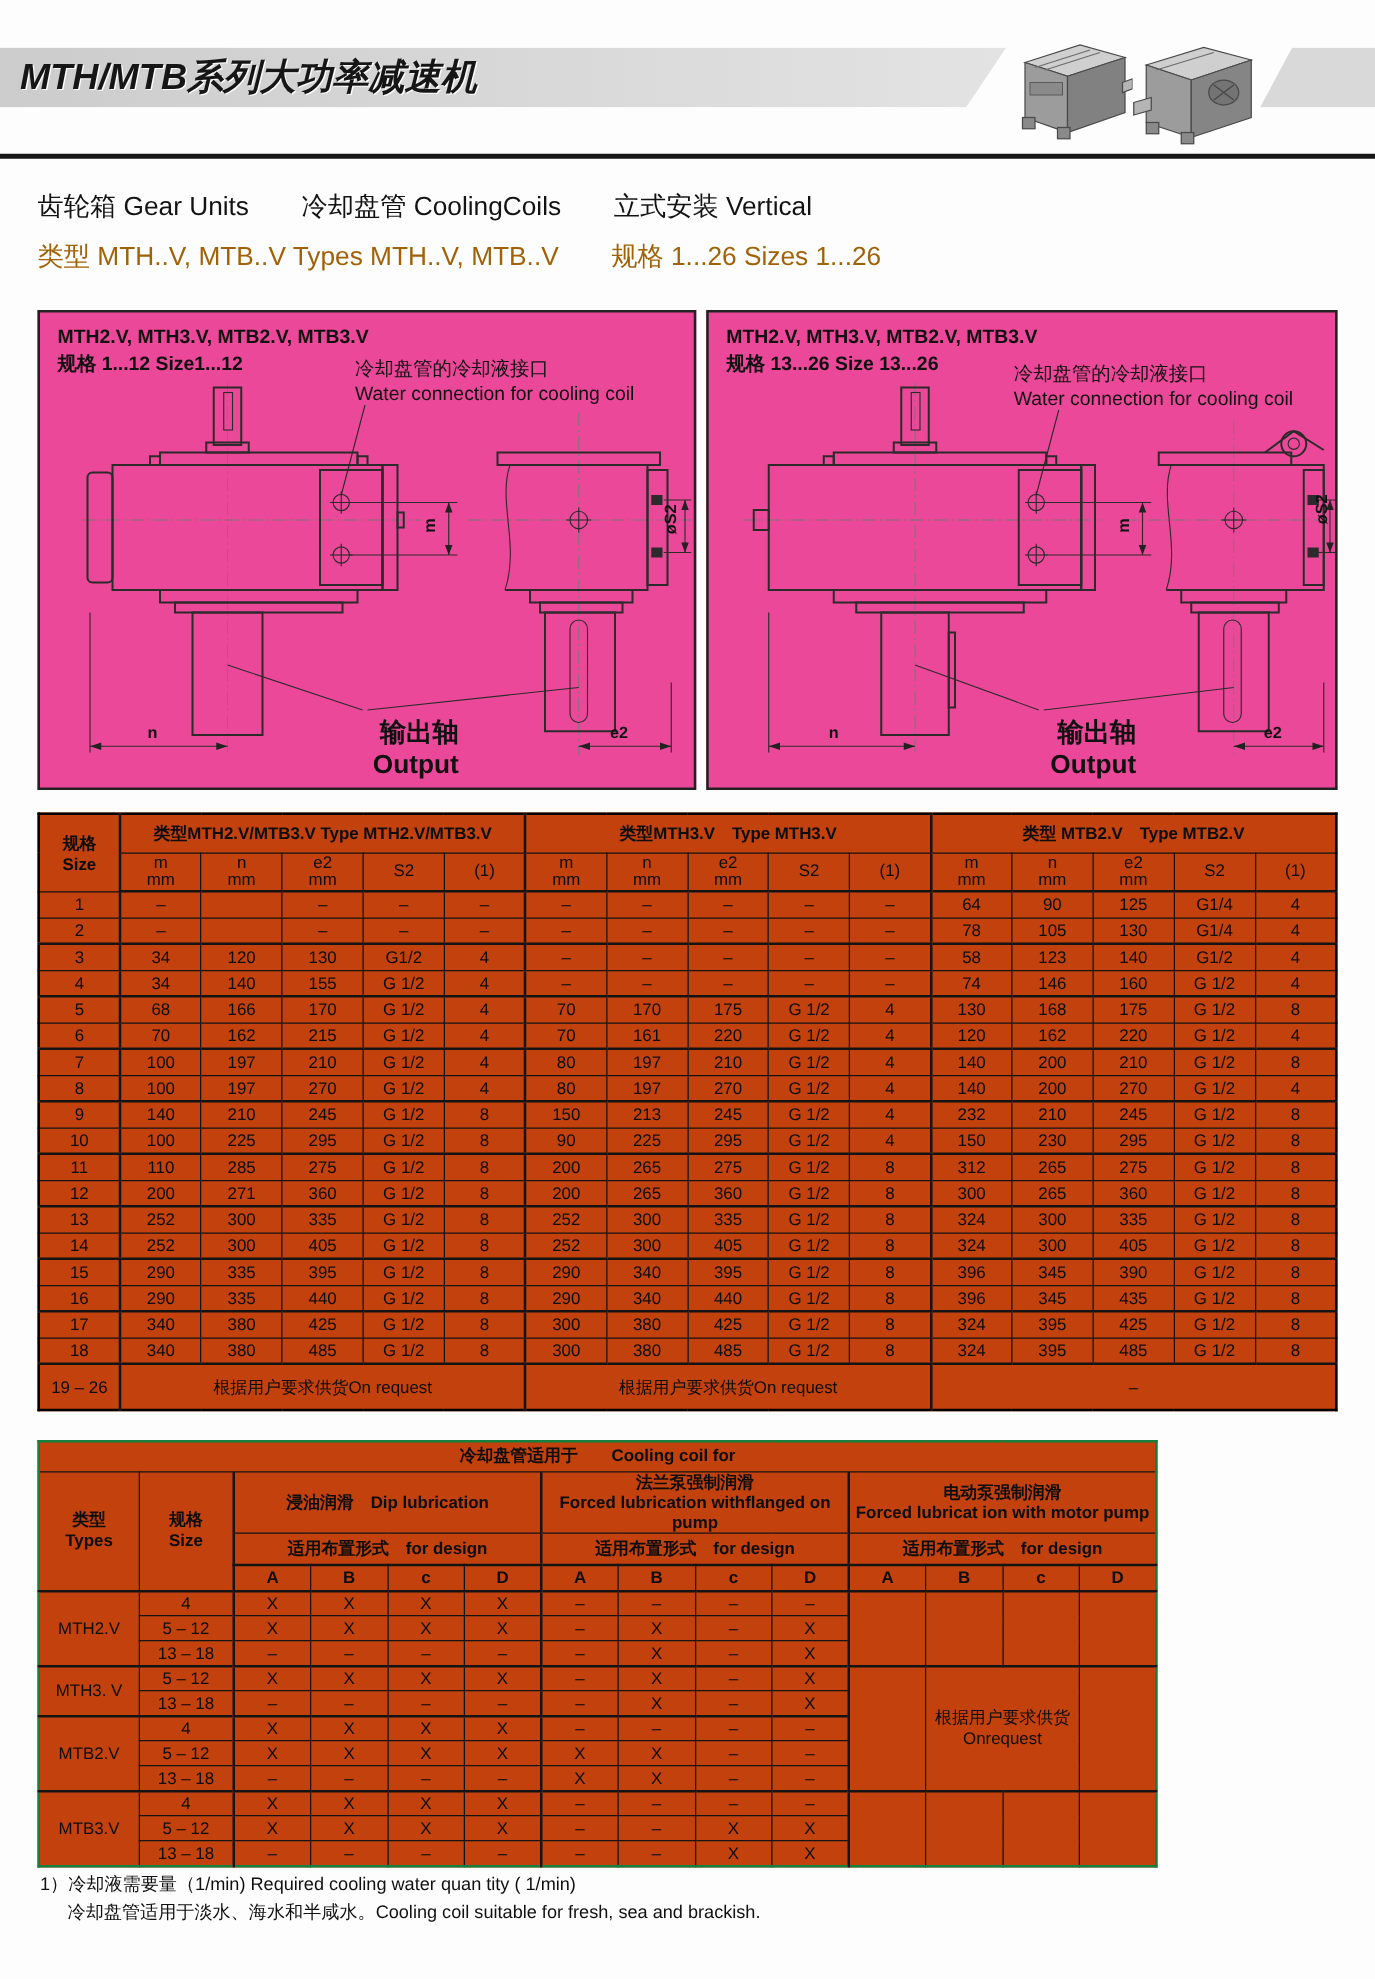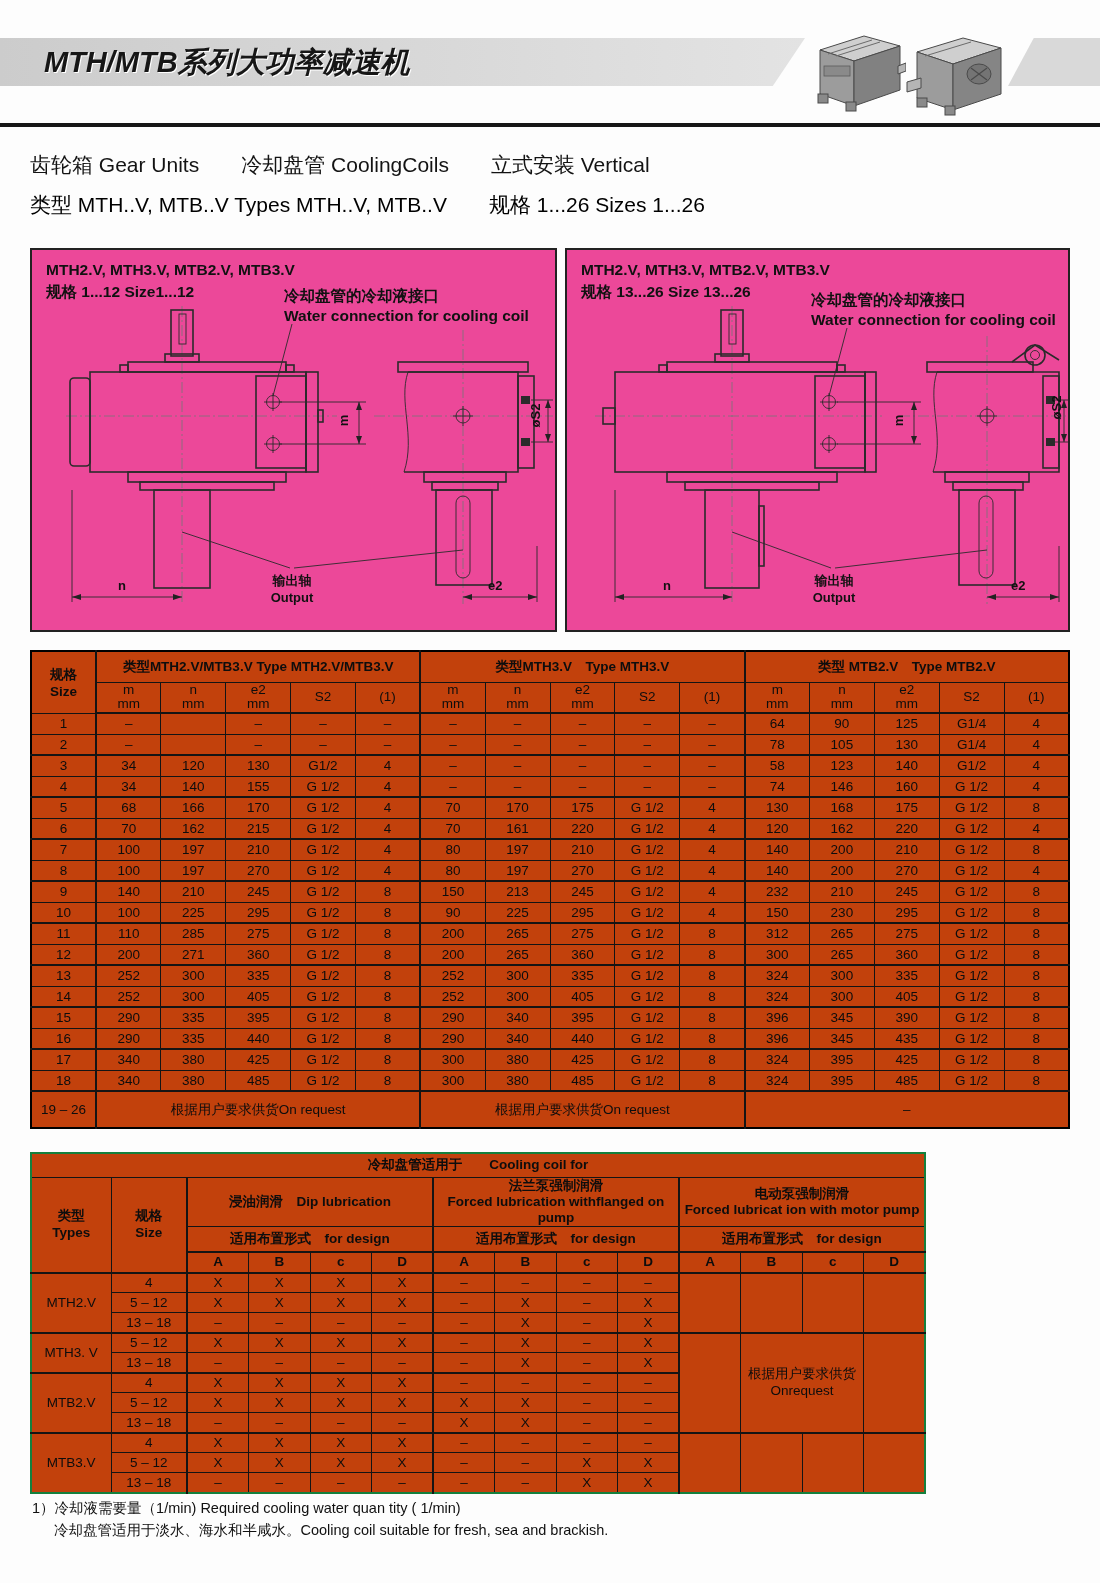--- a/index.html
+++ b/index.html
@@ -3,39 +3,39 @@
 <meta charset="utf-8">
 <style>
   *{margin:0;padding:0;box-sizing:border-box}
   html,body{width:1100px;height:1583px;overflow:hidden}
   body{position:relative;background:#fdfdfd;font-family:"Liberation Sans",sans-serif;color:#111}
 
   
   .band{position:absolute;top:38px;left:0;width:805px;height:48px;
         background:linear-gradient(90deg,#cccccc,#e3e3e3);
         clip-path:polygon(0 0,100% 0,96% 100%,0 100%)}
-  .band-title{padding-left:44px;line-height:48px;font-size:29px;font-weight:bold;font-style:italic;
+  .band-title{padding-left:16px;line-height:48px;font-size:29px;font-weight:bold;font-style:italic;
         color:#161616;text-shadow:1px 1px 0 #fff;white-space:nowrap}
   .stripe-right{position:absolute;top:38px;left:1008px;width:92px;height:48px;background:#d9d9d9;
         clip-path:polygon(28% 0,100% 0,100% 100%,0 100%)}
   .photo{position:absolute}
   .rule{position:absolute;top:123px;left:0;width:1100px;height:4px;background:#161616}
   .sub1{position:absolute;top:151px;left:30px;font-size:21px;color:#131313}
-  .sub2{position:absolute;top:191px;left:30px;font-size:21px;color:#000000}
+  .sub2{position:absolute;top:191px;left:30px;font-size:21px;color:#a16207}
 
   
   .panel{position:absolute;top:248px;height:384px;border:2px solid #222;background:#ec4899;overflow:hidden}
   .panel-left{left:30px;width:527px}
   .panel-right{left:565px;width:505px}
   .panel svg{position:absolute;left:0;top:0}
   .ptitle{position:absolute;top:9px;left:14px;font-size:15.5px;font-weight:bold;line-height:1.4;z-index:2}
-  .annot{position:absolute;font-size:15.5px;font-weight:bold;line-height:1.3;white-space:pre-line;z-index:2}
+  .annot{position:absolute;font-size:15.5px;font-weight:normal;line-height:1.3;white-space:pre-line;z-index:2}
   .panel-left .annot{top:36px;left:252px}
   .panel-right .annot{top:40px;left:244px}
-  .outlabel{position:absolute;font-size:13px;font-weight:bold;text-align:center;white-space:pre-line;z-index:2}
+  .outlabel{position:absolute;font-size:21px;font-weight:bold;text-align:right;white-space:pre-line;z-index:2}
   .panel-left .outlabel{left:185px;top:322px;width:150px}
   .panel-right .outlabel{left:192px;top:322px;width:150px}
   .dim{position:absolute;font-size:13px;font-weight:bold;z-index:2}
   .rot{transform:rotate(-90deg);transform-origin:center}
   .panel-left .dim-m{left:306px;top:163px}
   .panel-left .dim-n{left:86px;top:328px}
   .panel-left .dim-e2{left:456px;top:328px}
   .panel-left .dim-s2{left:492px;top:158px}
   .panel-right .dim-m{left:326px;top:163px}
   .panel-right .dim-n{left:96px;top:328px}

